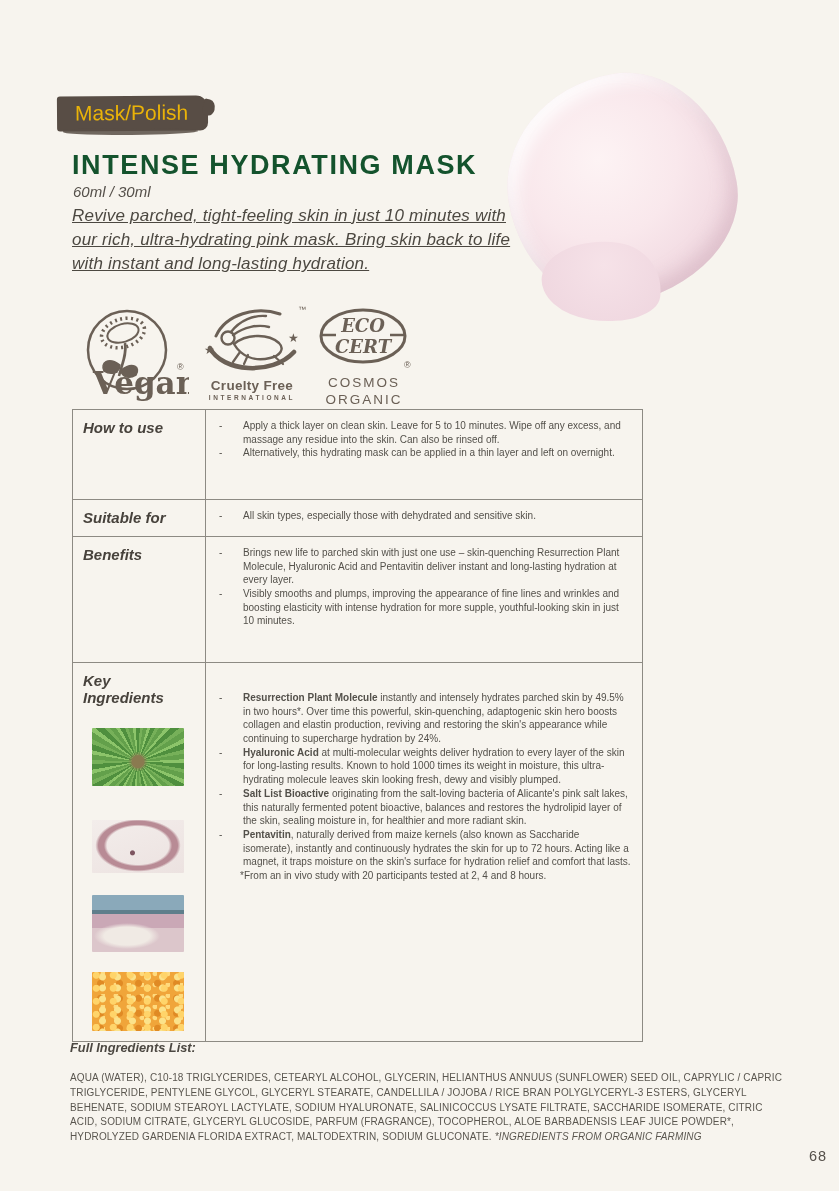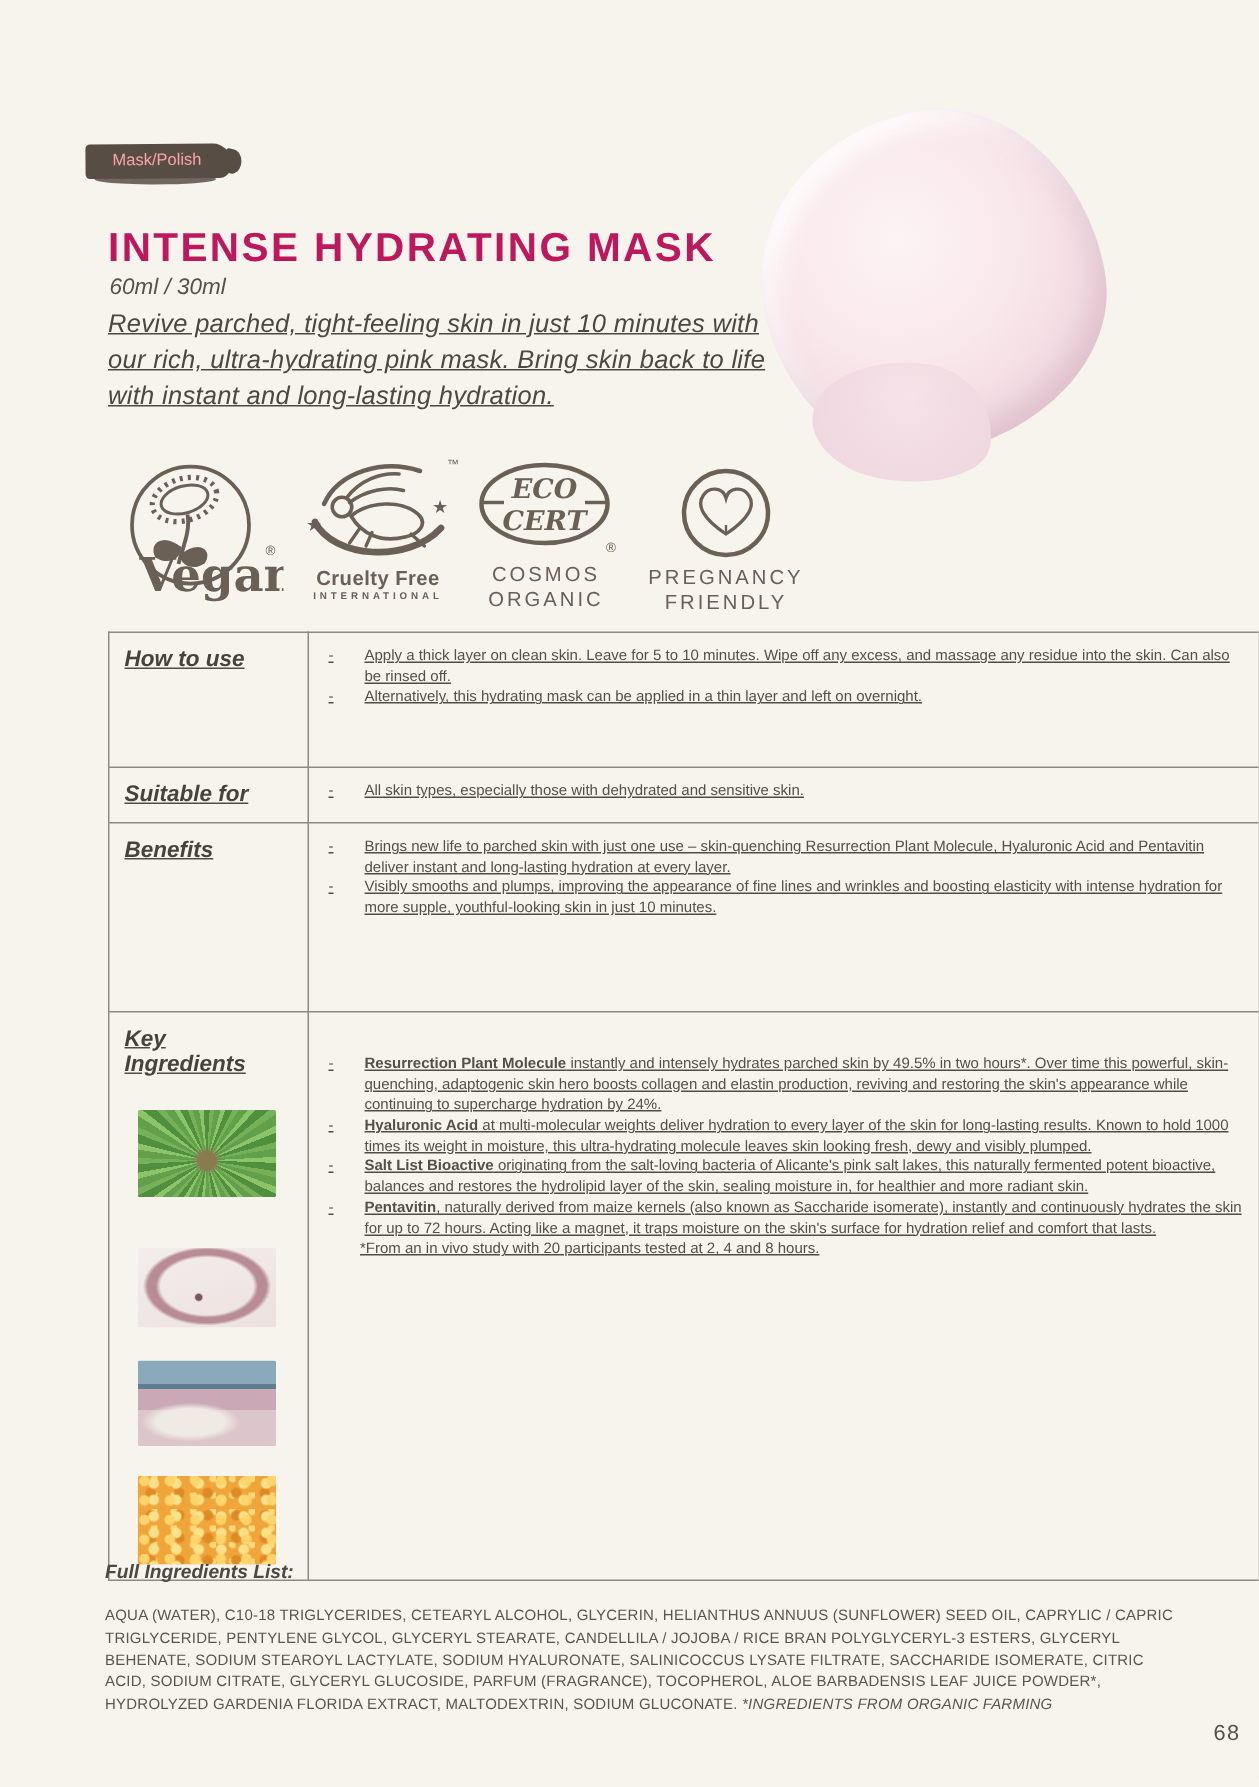--- a/index.html
+++ b/index.html
@@ -13,39 +13,39 @@
     width:839px; height:1191px;
     background:#f7f4ee;
     overflow:hidden;
     color:#504c46;
   }
 
   
   .badge {
     position:absolute; left:57px; top:96px;
     background:#584d45;
-    color:#fca5a5;
-    font-size:11px;
+    color:#eab308;
+    font-size:21px;
     padding:5px 20px 6px 18px;
     border-radius:3px 12px 8px 3px;
     transform:rotate(-0.4deg);
   }
   .badge::after {
     content:""; position:absolute; left:6px; right:10px; bottom:-4px; height:7px;
     background:#584d45; border-radius:0 60% 40% 60%; transform:rotate(-0.6deg);
     opacity:.85;
   }
   .badge::before {
     content:""; position:absolute; right:-7px; top:4px; width:12px; height:16px;
     background:#584d45; border-radius:20% 80% 60% 40%; transform:rotate(14deg);
   }
   .title {
     position:absolute; left:72px; top:150px;
     font-size:27px; font-weight:bold; letter-spacing:1.6px;
-    color:#be185d;
+    color:#14532d;
   }
   .sizes {
     position:absolute; left:73px; top:183px;
     font-size:15px; font-style:italic; color:#55504a;
   }
   .description {
     position:absolute; left:72px; top:204px; width:462px;
     font-size:17px; font-style:italic; line-height:1.42;
     color:#4c4841; letter-spacing:0.2px;text-decoration:underline;
   }
@@ -72,24 +72,23 @@
   .logo-vegan { left:0; top:6px; width:120px; }
   .logo-bunny { left:126px; top:2px; width:112px; }
   .logo-ecocert { left:244px; top:8px; width:100px; }
   .logo-pregnancy { left:358px; top:10px; width:112px; }
   .logo-caption { font-weight:bold; font-size:13.5px; letter-spacing:0.3px; margin-top:2px; }
   .logo-subcaption { font-size:6.5px; letter-spacing:2.6px; font-weight:bold; margin-top:1px; }
   .logo-caption-caps { font-size:13.5px; letter-spacing:2px; line-height:1.25; margin-top:3px; }
 
   
   table.info {
-    position:absolute; left:72px; top:421px;
-    width:768px; border-collapse:collapse;
+    position:absolute; left:72px; top:409px;
+    width:571px; border-collapse:collapse;
     table-layout:fixed;
-    text-decoration:underline;
   }
   table.info td {
     border:1.5px solid #8d8a83;
     vertical-align:top;
     padding:9px 10px 10px 10px;
   }
   td.lbl { width:133px; font-style:italic; font-weight:bold; font-size:15px; color:#47423c; }
   td.cnt { font-size:10px; line-height:1.37; color:#53504a; padding-left:9px; }
   .row-howto { height:90px; } .row-suitable { height:33px;margin-left:44px; }
   .row-benefits { height:126px; } .row-keying { height:378px; }
@@ -199,33 +198,20 @@
         <text x="47" y="24" text-anchor="middle" font-family="DejaVu Serif, serif" font-style="italic" font-weight="bold" font-size="18" fill="#6b6056">ECO</text>
         <text x="47" y="45" text-anchor="middle" font-family="DejaVu Serif, serif" font-style="italic" font-weight="bold" font-size="18" fill="#6b6056">CERT</text>
         <text x="88" y="60" font-size="9" fill="#6b6056">®</text>
       </svg>
       <div class="logo-caption-caps">
         <div>COSMOS</div>
         <div>ORGANIC</div>
       </div>
     </div>
 
-    <div class="logo logo-pregnancy">
-      <svg width="64" height="64" viewBox="0 0 64 64">
-        <g fill="none" stroke="#6b6056">
-          <circle cx="32" cy="32" r="28" stroke-width="3"></circle>
-          <path d="M32 46 C17 36 12 27 17 20 C21 14 30 15 32 22 C34 15 43 14 47 20 C52 27 47 36 32 46 Z" stroke-width="2.2"></path>
-          <path d="M32 46 L32 40" stroke-width="1.6"></path>
-        </g>
-      </svg>
-      <div class="logo-caption-caps">
-        <div>PREGNANCY</div>
-        <div>FRIENDLY</div>
-      </div>
-    </div>
 
   </div>
 
   <table class="info">
     <tbody>
         <tr class="row-howto">
       <td class="lbl">How to use</td>
       <td class="cnt">
         <div class="bullet">
               <div class="btext">Apply a thick layer on clean skin. Leave for 5 to 10 minutes. Wipe off any excess, and massage any residue into the skin. Can also be rinsed off.</div>

